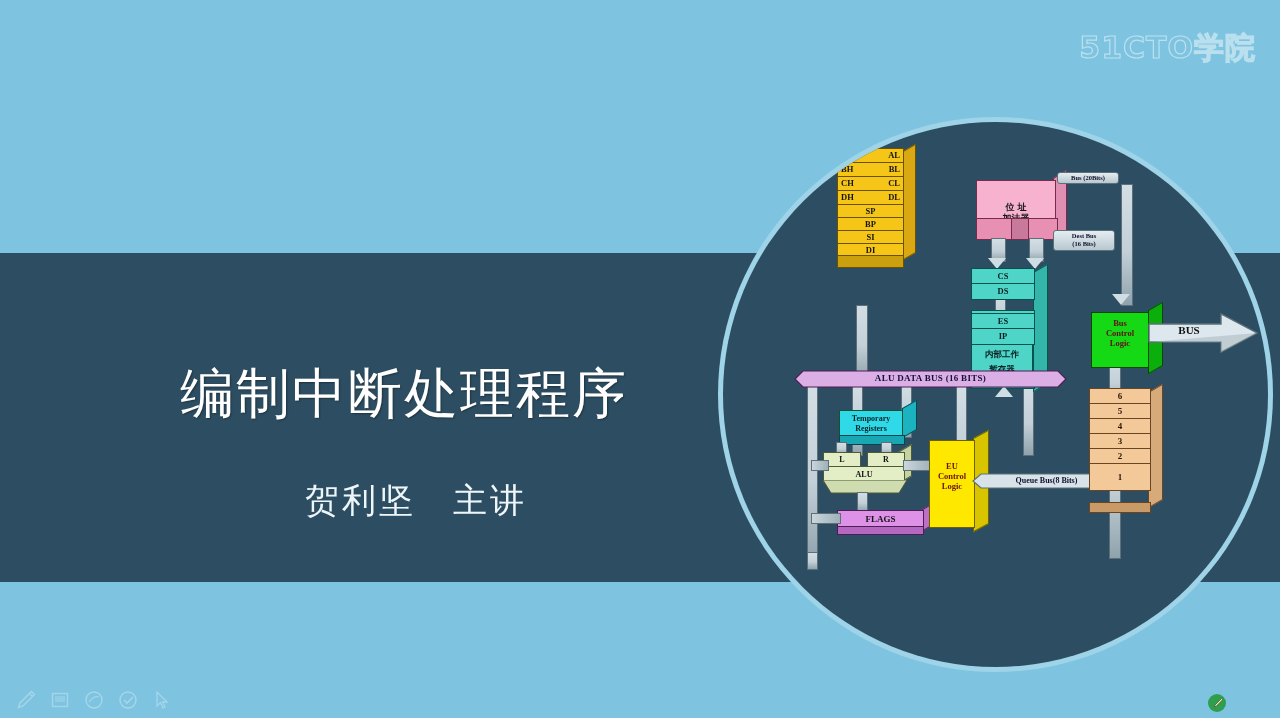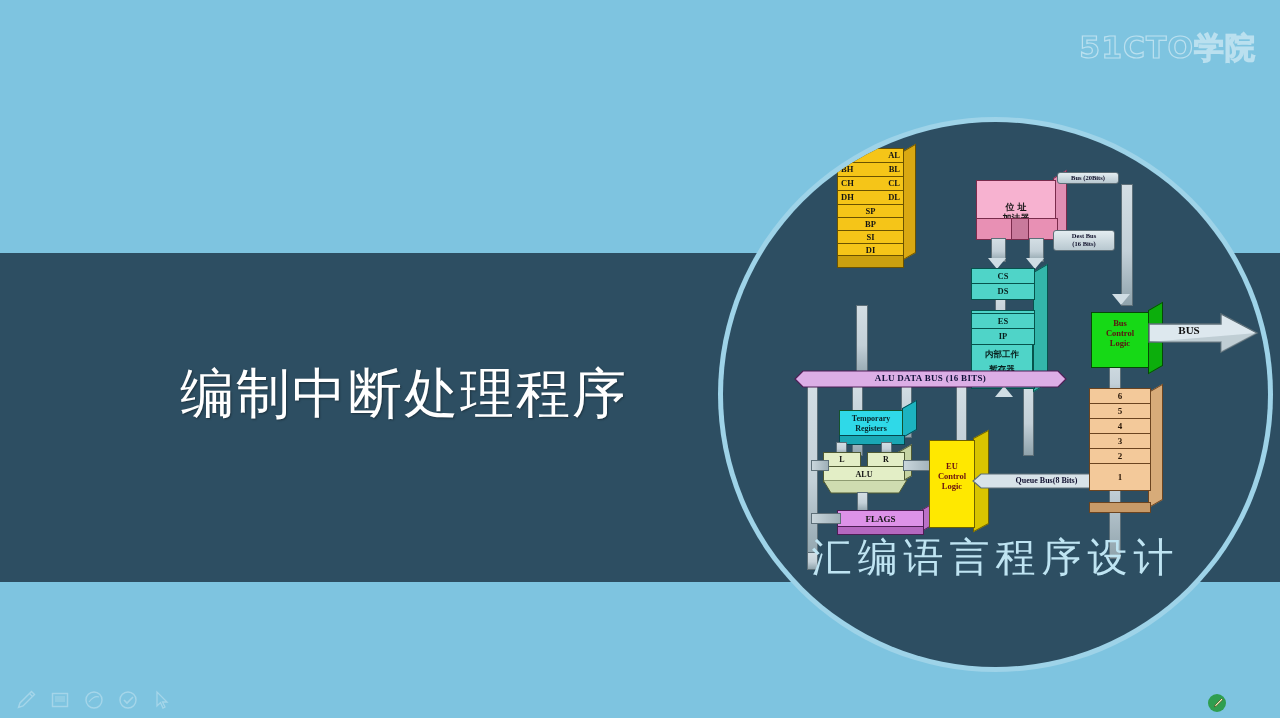--- a/index.html
+++ b/index.html
@@ -265,25 +265,25 @@
             <div class="qcell" style="left: 366px; top: 296px; width: 60px; height: 15px; line-height: 15px;">4</div>
             <div class="qcell" style="left: 366px; top: 311px; width: 60px; height: 15px; line-height: 15px;">3</div>
             <div class="qcell" style="left: 366px; top: 326px; width: 60px; height: 15px; line-height: 15px;">2</div>
             <div class="qcell" style="left: 366px; top: 341px; width: 60px; height: 26px; line-height: 26px;">1</div>
           </div>
         <div class="qside" style="left:366px;top:380px;width:60px;height:9px;background:#c79a68;border:1px solid #6b4420;"></div>
 
         <div class="gbar-v" style="left:84px;top:430px;width:9px;height:16px;"></div>
       </div>
 
-      <div class="cap-cn">汇编语言程序设计</div>
     </div>
   </div>
 
   <div class="title-main">编制中断处理程序</div>
+  <div class="title-sub">贺利坚　主讲</div>
 
   <div class="watermark">51CTO学院</div>
 
   <div class="toolbar">
     <div class="tool">
       <svg width="22" height="22" viewBox="0 0 22 22">
           <path d="M16.5 2.5l3 3L8 17l-4.5 1.5L5 14z" fill="none" stroke="#ffffff" stroke-width="1.4"></path>
           <path d="M14.5 4.5l3 3" stroke="#ffffff" stroke-width="1.2"></path>
         </svg>
     </div>

